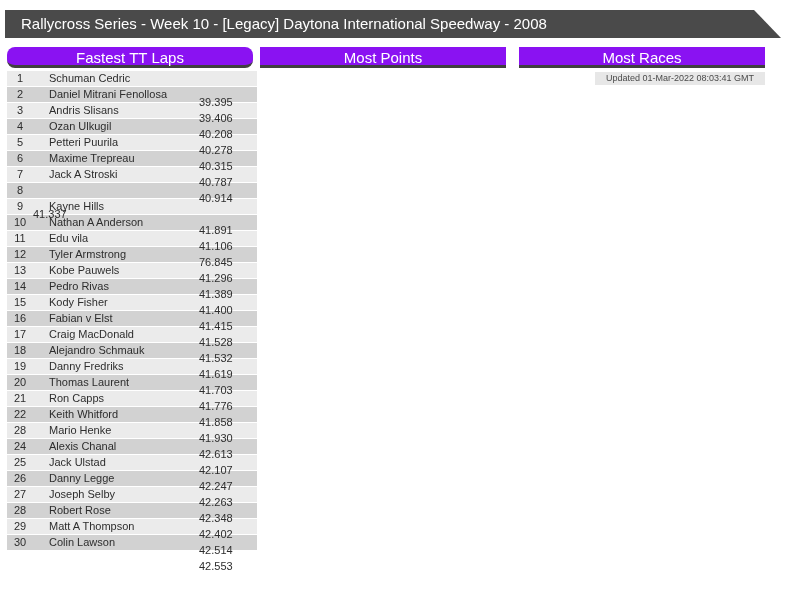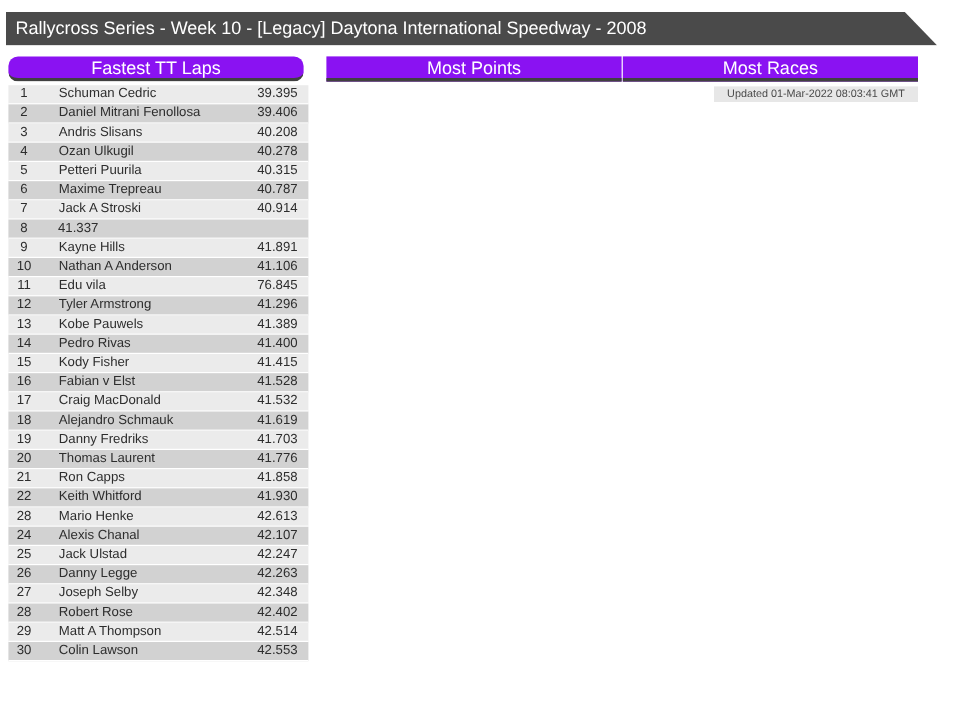--- a/index.html
+++ b/index.html
@@ -11,27 +11,27 @@
     overflow:hidden;
   }
   
   .banner {
     position:absolute; left:5px; top:10px;
     width:776px; height:28px;
     background:#4a4a4a;
     color:#ffffff;
     font-size:15px;
     line-height:28px;
-    padding-left:8px;
+    padding-left:16px;
     clip-path: polygon(0 0, calc(100% - 27px) 0, 100% 100%, 0 100%);
     white-space:nowrap;
   }
   .col { position:absolute; top:47px; display:flex; flex-direction:column; }
   .col-1 { left:7px;   width:250px; }
-  .col-2 { left:272px; width:246px; }
+  .col-2 { left:260px; width:246px; }
   .col-3 { left:519px; width:246px; }
   .section-header {
     height:21px;
     line-height:21px;
     background:#8a12f2;
     border-bottom:3px solid #404040;
     color:#ffffff;
     font-size:15px;
     text-align:center;
   }
@@ -42,21 +42,21 @@
     height:16px;
     line-height:15px;
     font-size:11px;
     color:#2d2d2d;
     border-bottom:1px solid #ffffff;
   }
   .row.odd  { background:#ebebeb; }
   .row.even { background:#d2d2d2; }
   .cell-rank   { width:26px; text-align:center; }
   .cell-driver { flex:1; padding-left:16px; white-space:nowrap; overflow:hidden; }
-  .cell-time   { width:58px; text-align:right; padding-right:9px; }
+  .cell-time   { width:58px; text-align:left; padding-right:9px;margin-top:24px; }
   .updated-badge {
     margin-top:4px;
     margin-left:auto;
     width:max-content;
     font-size:9px;
     line-height:11px;
     padding:1px 11px;
     background:#e7e7e7;
     color:#4a4a4a;
   }

